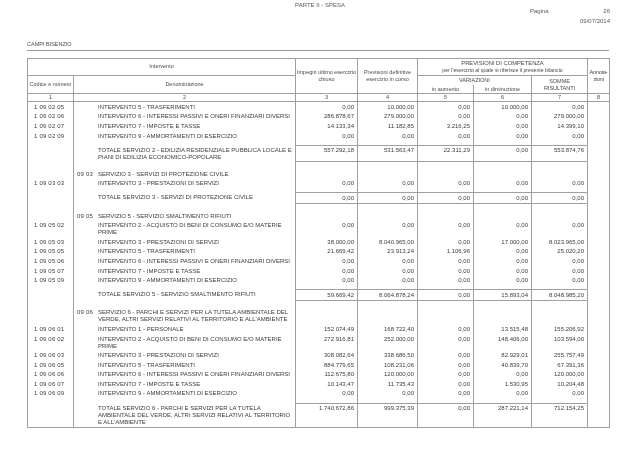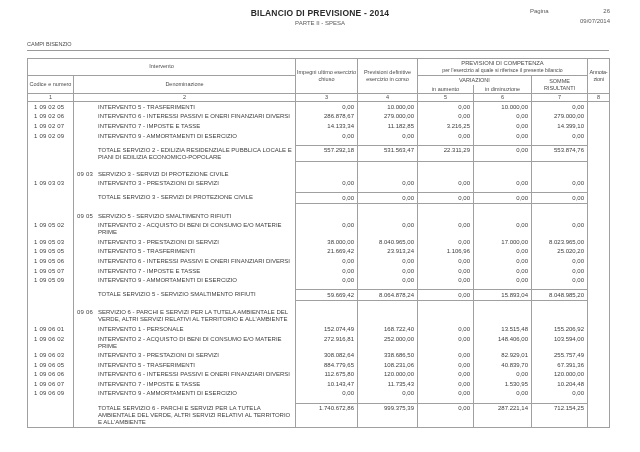--- a/index.html
+++ b/index.html
@@ -38,21 +38,20 @@
   tr.r-total td.num { border-top:1px solid #a0a0a0; border-bottom:1px solid #a0a0a0; }
   tr.spacer td { padding:0; }
   tr.sp-sm td { height:4px; }
   tr.sp-lg td { height:7px; }
   td.annot { padding:0; }
 </style>
 </head>
 <body>
 
 <div class="doc">
-  <div class="title">BILANCIO DI PREVISIONE - 2014</div>
   <div class="subtitle">PARTE II - SPESA</div>
   <div class="meta">
     <div class="row1">
       <span>Pagina</span>
       <span>26</span>
     </div>
     <div class="row2">09/07/2014</div>
   </div>
   <div class="entity">CAMPI BISENZIO</div>
   <div class="entity-rule"></div>

